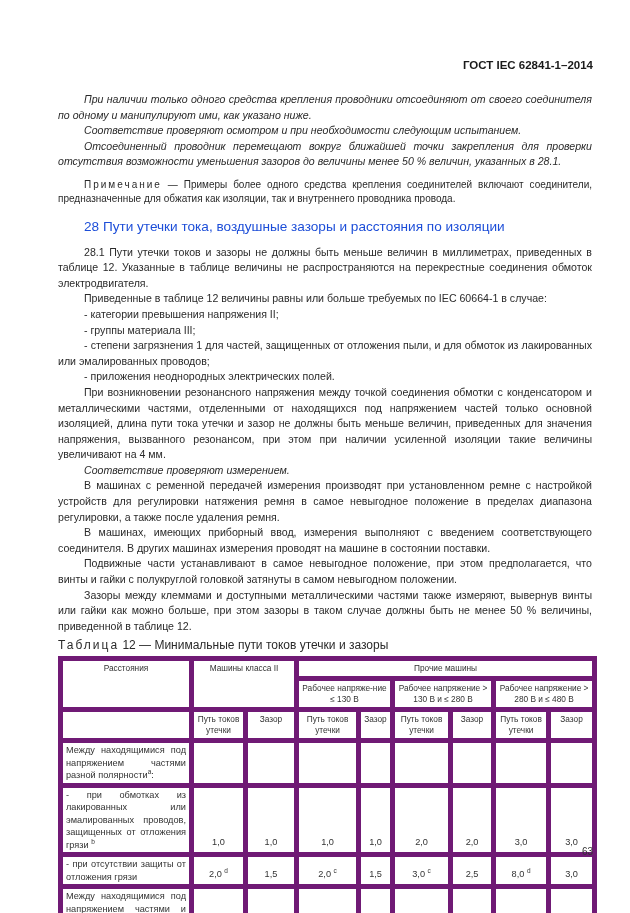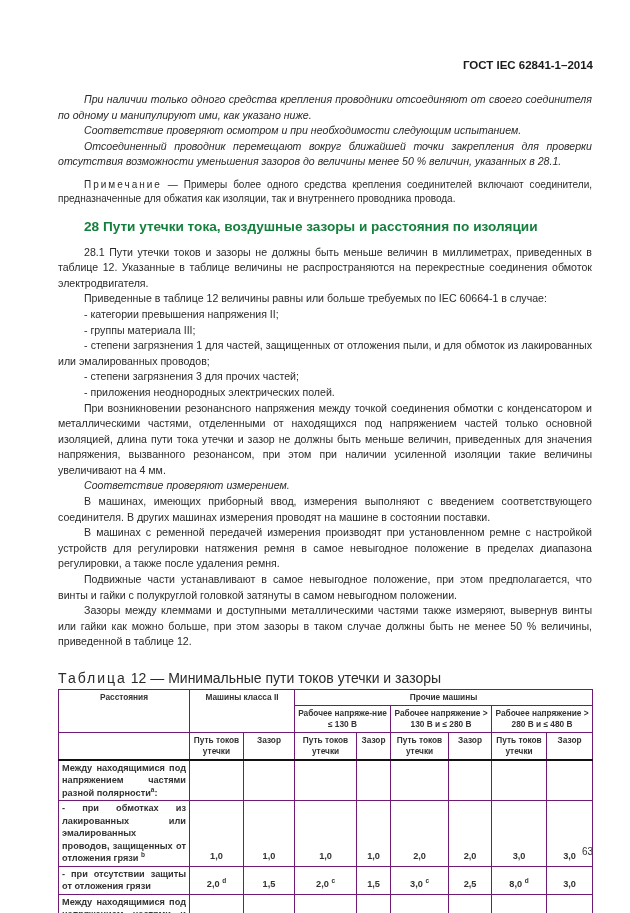--- a/index.html
+++ b/index.html
@@ -6,26 +6,26 @@
   body { width: 630px; height: 913px; position: relative; overflow: hidden;
          font-family: "Liberation Sans", sans-serif; color: #2a2a2a; }
   .page { position: absolute; left: 11px; top: 0; width: 630px; height: 694px; }
   .hdr { position: absolute; top: 59px; right: 48px; font-weight: bold; font-size: 11.5px; color: #1a1a1a; }
   .body { position: absolute; left: 47px; width: 534px; top: 92px; font-size: 10.6px; line-height: 15.6px; }
   p { margin: 0; text-align: justify; }
   .ind { text-indent: 26px; }
   .it { font-style: italic; }
   .note { font-size: 10px; line-height: 14px; margin-top: 8px; }
   .note .lbl { letter-spacing: 2px; }
-  h2 { font-size: 13.6px; font-weight: bold; margin: 13px 0 10px 26px; color: #15803d; }
-  .cap { font-size: 14px; margin-top: 21px; }
+  h2 { font-size: 13.6px; font-weight: normal; margin: 13px 0 10px 26px; color: #1d4ed8; }
+  .cap { font-size: 12px; margin-top: 4px; }
   .cap .lbl { letter-spacing: 2px; }
   table { border-collapse: collapse; table-layout: fixed; width: 534px; margin-top: 2px;
           font-size: 8.3px; color: #333; }
-  td { border: 1px solid #701a75; padding: 2px 3px; vertical-align: top; text-align: center; line-height: 11px; font-weight: bold; }
+  td { border: 5px solid #701a75; padding: 2px 3px; vertical-align: top; text-align: center; line-height: 11px; }
   td.l { text-align: justify; font-size: 9.2px; line-height: 12.5px; padding: 1px 3px; }
   td.v { vertical-align: bottom; font-size: 9.2px; padding-bottom: 4px; }
   tr.sep td { border-bottom: 2px solid #111; }
   sup { font-size: 6.5px; vertical-align: 4px; line-height: 0; }
   .pnum { position: absolute; top: 846px; left: 571px; font-size: 10px; color: #333; }
 </style>
 </head>
 <body>
 
 <div class="page">
@@ -37,26 +37,25 @@
     <p class="ind it">Отсоединенный проводник перемещают вокруг ближайшей точки закрепления для проверки отсутствия возможности уменьшения зазоров до величины менее 50 % величин, указанных в 28.1.</p>
     <p class="ind note"><span class="lbl">Примечание</span><span> — Примеры более одного средства крепления соединителей включают соединители, предназначенные для обжатия как изоляции, так и внутреннего проводника провода.</span></p>
 
     <h2>28 Пути утечки тока, воздушные зазоры и расстояния по изоляции</h2>
 
     <p class="ind">28.1 Пути утечки токов и зазоры не должны быть меньше величин в миллиметрах, приведенных в таблице 12. Указанные в таблице величины не распространяются на перекрестные соединения обмоток электродвигателя.</p>
     <p class="ind">Приведенные в таблице 12 величины равны или больше требуемых по IEC 60664-1 в случае:</p>
     <p class="ind">- категории превышения напряжения II;</p>
     <p class="ind">- группы материала III;</p>
     <p class="ind">- степени загрязнения 1 для частей, защищенных от отложения пыли, и для обмоток из лакированных или эмалированных проводов;</p>
-    <p class="ind">- степени загрязнения 3 для прочих частей;</p>
     <p class="ind">- приложения неоднородных электрических полей.</p>
     <p class="ind">При возникновении резонансного напряжения между точкой соединения обмотки с конденсатором и металлическими частями, отделенными от находящихся под напряжением частей только основной изоляцией, длина пути тока утечки и зазор не должны быть меньше величин, приведенных для значения напряжения, вызванного резонансом, при этом при наличии усиленной изоляции такие величины увеличивают на 4 мм.</p>
     <p class="ind it">Соответствие проверяют измерением.</p>
+    <p class="ind">В машинах с ременной передачей измерения производят при установленном ремне с настройкой устройств для регулировки натяжения ремня в самое невыгодное положение в пределах диапазона регулировки, а также после удаления ремня.</p>
     <p class="ind">В машинах, имеющих приборный ввод, измерения выполняют с введением соответствующего соединителя. В других машинах измерения проводят на машине в состоянии поставки.</p>
-    <p class="ind">В машинах с ременной передачей измерения производят при установленном ремне с настройкой устройств для регулировки натяжения ремня в самое невыгодное положение в пределах диапазона регулировки, а также после удаления ремня.</p>
     <p class="ind">Подвижные части устанавливают в самое невыгодное положение, при этом предполагается, что винты и гайки с полукруглой головкой затянуты в самом невыгодном положении.</p>
     <p class="ind">Зазоры между клеммами и доступными металлическими частями также измеряют, вывернув винты или гайки как можно больше, при этом зазоры в таком случае должны быть не менее 50 % величины, приведенной в таблице 12.</p>
 
     <div class="cap"><span class="lbl">Таблица</span><span> 12 — Минимальные пути токов утечки и зазоры</span></div>
 
     <table>
       <colgroup>
         <col style="width:131px">
           <col style="width:54px">
           <col style="width:51px">

